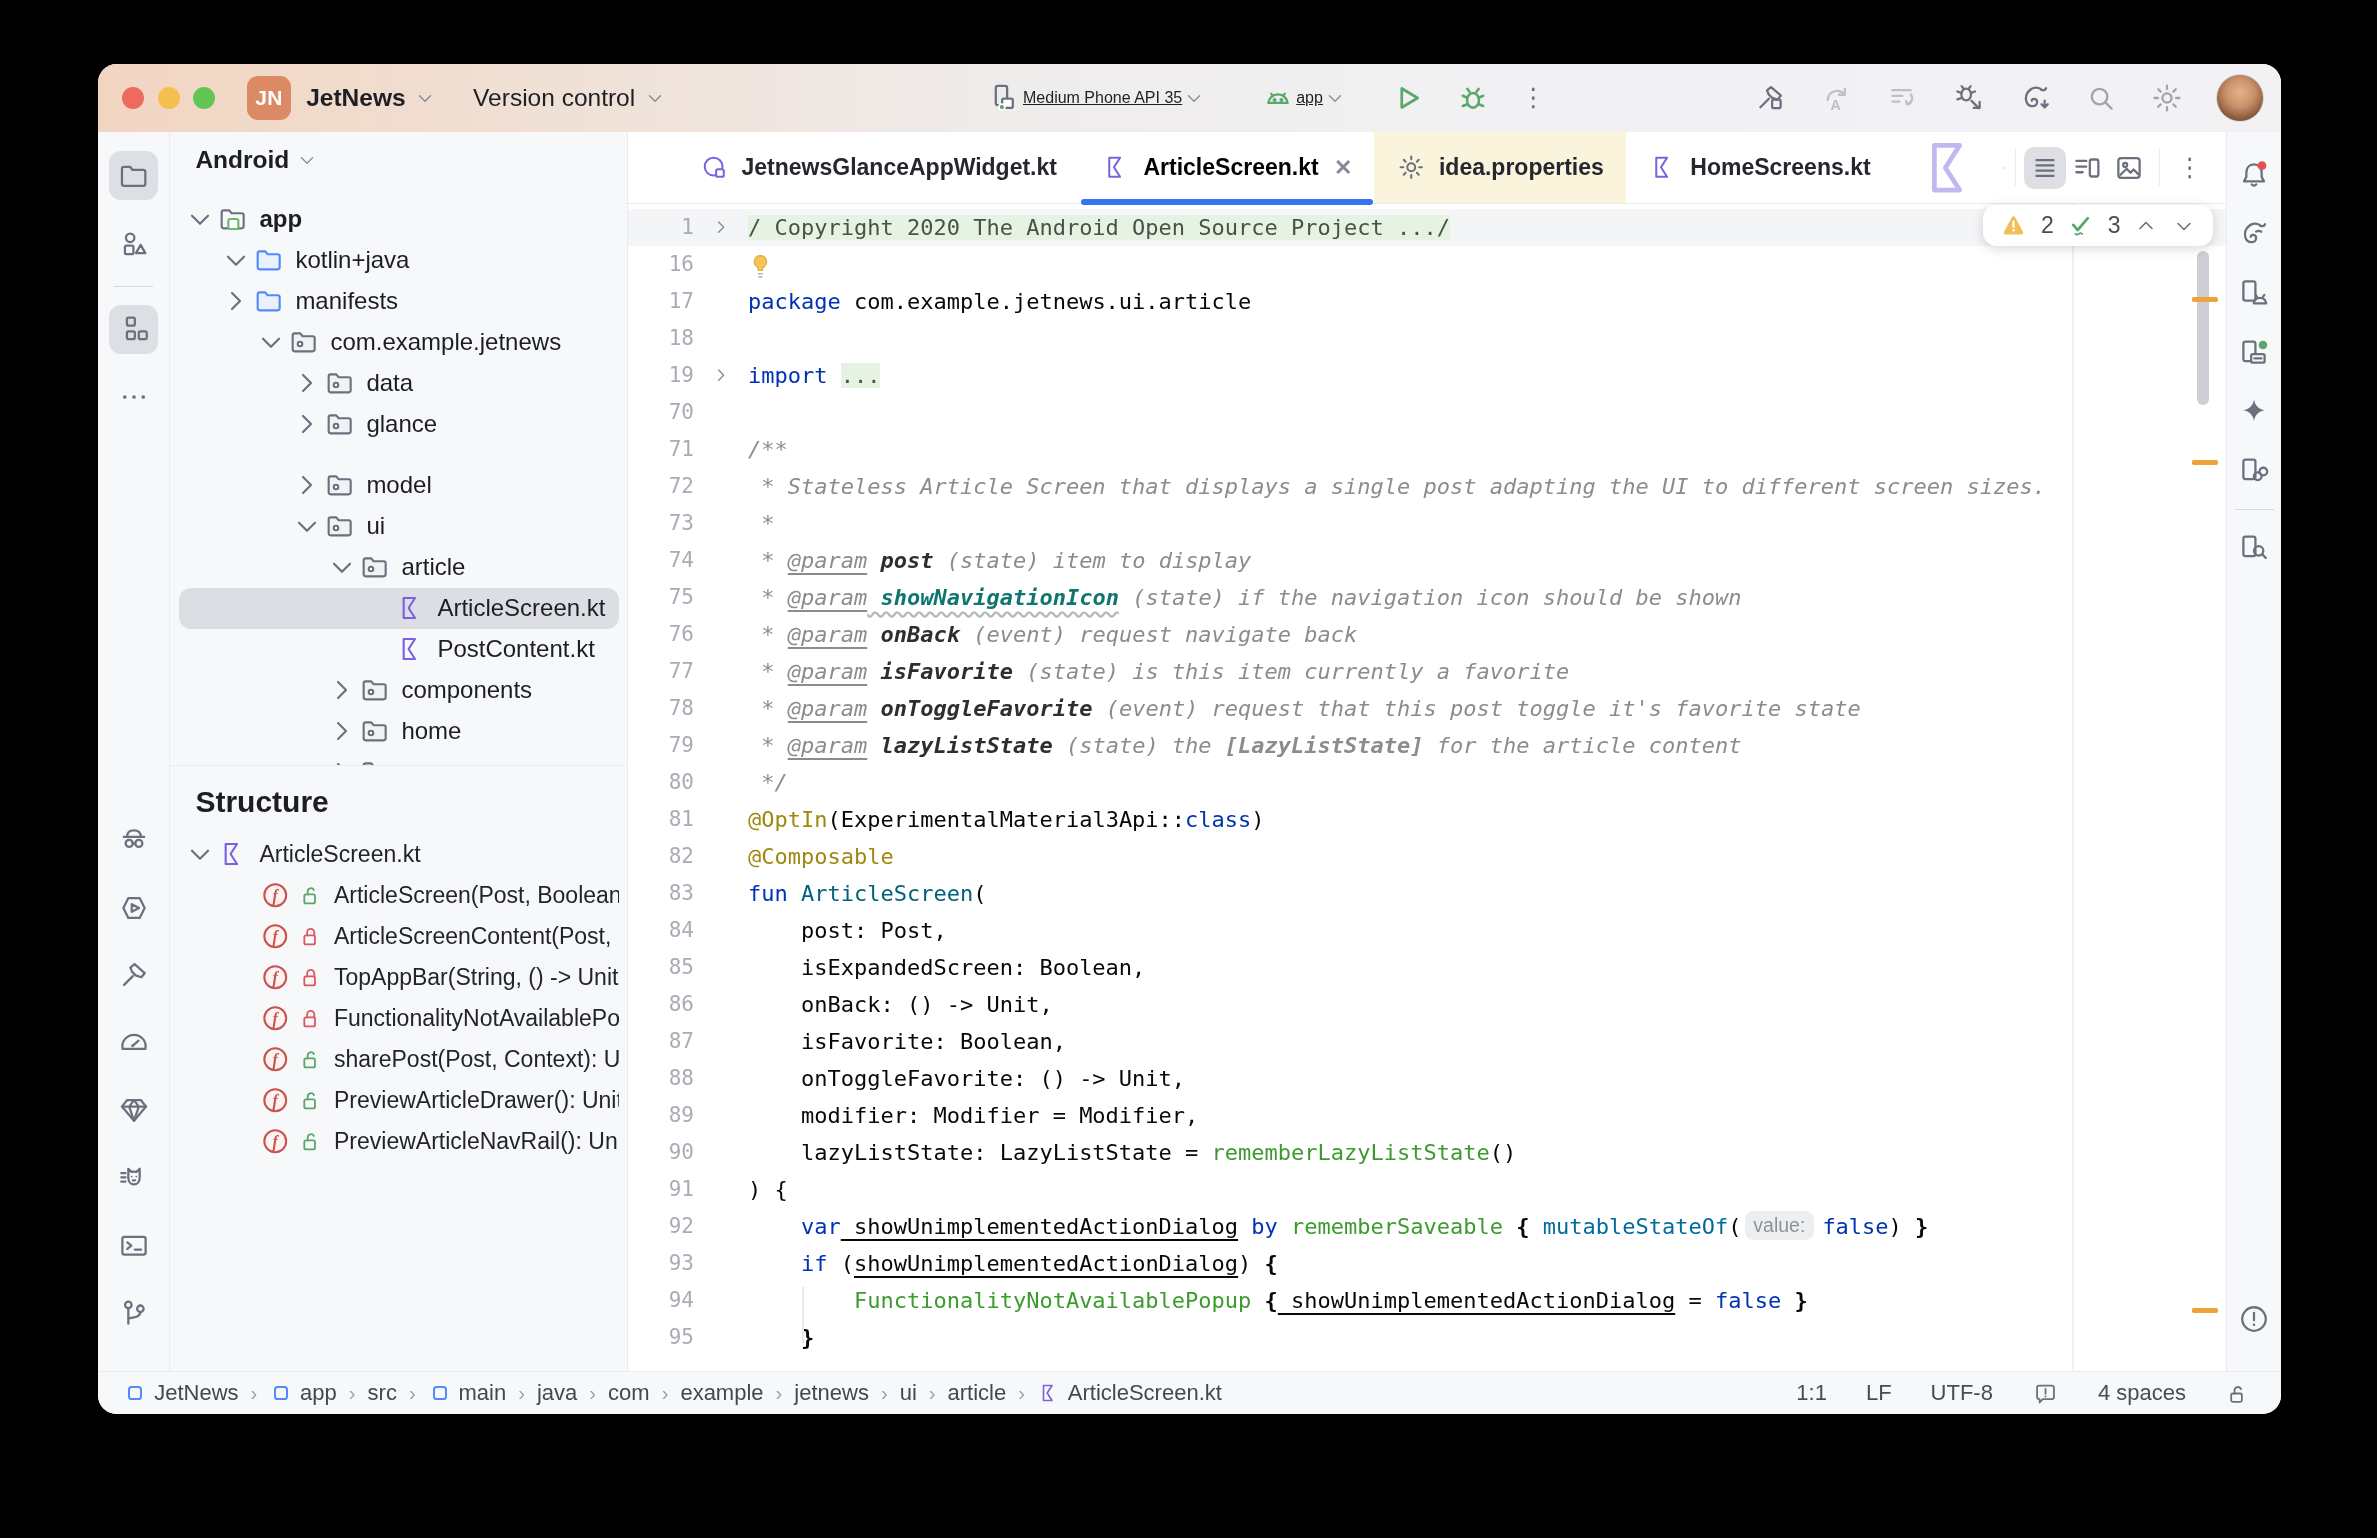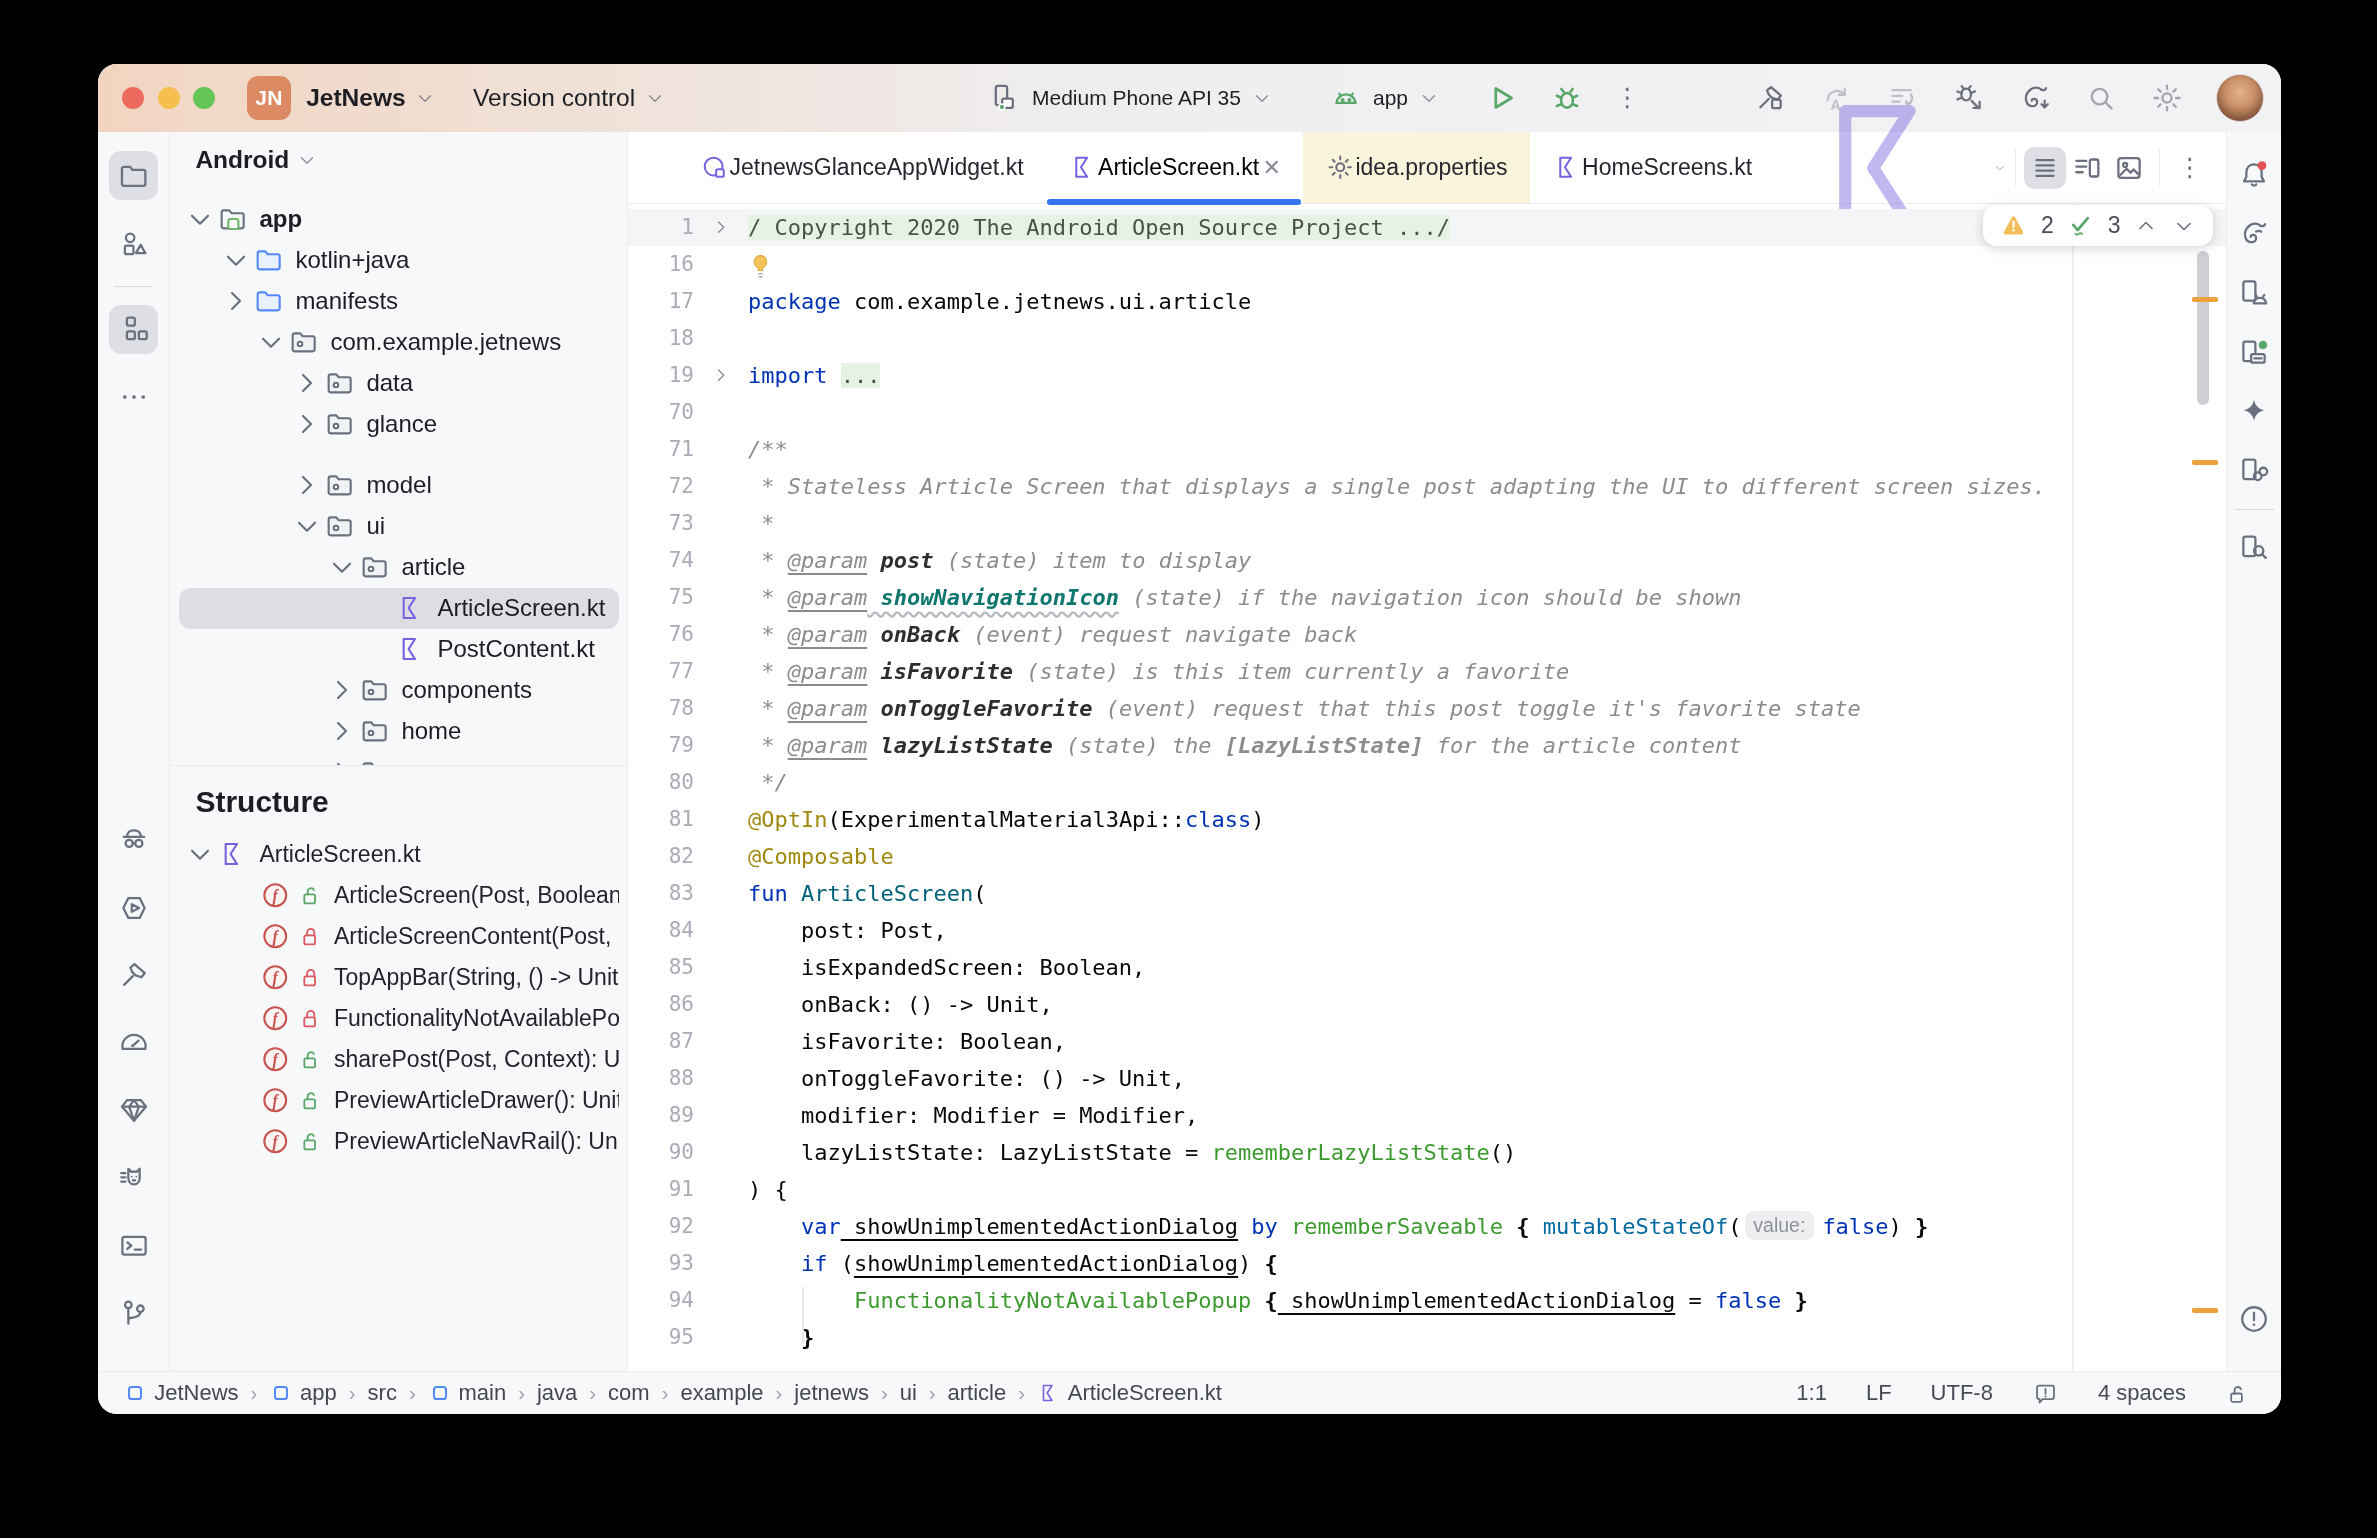--- a/index.html
+++ b/index.html
@@ -7,21 +7,21 @@
   .window{position:absolute;left:98px;top:64px;width:2183px;height:1350px;border-radius:18.6px;background:#F7F8FA;overflow:hidden;display:flex;flex-direction:column;box-shadow:0 25.4px 68px rgba(0,0,0,.6);justify-content:center;}
   
   .titlebar{height:68px;flex:0 0 auto;display:flex;align-items:center;padding:0 20.3px 0 24px;background:linear-gradient(90deg,#F2D5C1 0%,#F0DFD3 18%,#EFECEC 42%,#F1F1F3 65%,#F2F2F4 100%);position:relative;}
   .traffic{display:flex;gap:13.5px;align-items:center;}
   .dot{width:22px;height:22px;border-radius:50%;}
   .jn-badge{width:44px;height:44px;border-radius:11px;background:#DB8A64;color:#fff;font-weight:bold;font-size:21px;display:flex;align-items:center;justify-content:center;margin-left:32px;letter-spacing:0.4px;}
   .tb-menu{display:flex;align-items:center;gap:8.5px;margin-left:15.2px;font-size:24.5px;color:#1E1F24;font-weight:600;}
   .tb-menu.plain{font-weight:400;margin-left:37px;}
   .chev{width:22px;height:22px;opacity:.75;}
   .tb-center{position:absolute;left:890px;top:0;height:68px;display:flex;align-items:center;}
-  .tb-item{display:flex;align-items:center;gap:10px;font-size:21px;color:#1E1F24;}
+  .tb-item{display:flex;align-items:center;gap:1px;font-size:16px;color:#1E1F24;text-decoration:underline;}
   .tb-right{position:absolute;right:17px;top:0;height:68px;display:flex;align-items:center;gap:32px;}
   .ic{display:inline-flex;}
   .ic svg{width:100%;height:100%;fill:none;stroke:#6C707E;stroke-width:1.6;stroke-linecap:round;stroke-linejoin:round;}
   .i40{width:34px;height:34px;}
   .avatar{width:46px;height:46px;border-radius:50%;background:radial-gradient(circle at 50% 38%,#E3B58B 0%,#C99068 40%,#8A5940 72%,#5E3A29 100%);border:0.8px solid #d8d8d8;}
   
   .main{flex:1;display:flex;min-height:0;}
   .stripL{width:71px;flex:0 0 auto;border-right:1.7px solid #EBECF0;background:#F7F8FA;display:flex;flex-direction:column;align-items:center;padding:10.2px 0 24px;}
   .stripR{width:54px;flex:0 0 auto;border-left:1.7px solid #EBECF0;background:#F7F8FA;display:flex;flex-direction:column;align-items:center;padding:13.5px 0 22px;}
   .tool{width:49px;height:49px;border-radius:12px;display:flex;align-items:center;justify-content:center;margin:9.3px 0;}
@@ -39,21 +39,21 @@
   .trow .tchev{width:32px;height:32px;flex:0 0 auto;}
   .trow .tic{width:32px;height:32px;flex:0 0 auto;margin:0 10.2px 0 1.7px;}
   .struct-head{font-size:30px;font-weight:700;color:#1D1E23;padding:18.6px 0 0 25.4px;}
   .struct .tree{padding-top:15.2px;}
   .struct .trow{font-size:23px;color:#23242A;}
   .struct .fic{width:30.5px;height:30.5px;flex:0 0 auto;margin-right:6.8px;}
   .struct .lic{width:27px;height:27px;flex:0 0 auto;margin-right:10.2px;}
   
   .editor{flex:1;min-width:0;background:#fff;position:relative;display:flex;flex-direction:column;}
   .tabbar{height:71px;flex:0 0 auto;border-bottom:1.7px solid #EBECF0;display:flex;align-items:stretch;padding-left:49px;background:#fff;}
-  .tab{display:flex;align-items:center;padding:0 22px;font-size:23px;color:#26272E;position:relative;cursor:default;}
+  .tab{display:flex;align-items:center;gap:12px;padding:0 22px;font-size:23px;color:#26272E;position:relative;cursor:default;font-weight:bold;}
   .tab .tabic{width:30.5px;height:30.5px;}
   .tab.active{color:#000;}
   .tab.active::after{content:"";position:absolute;left:1.7px;right:1.7px;bottom:-1.7px;height:6px;background:#3574F0;border-radius:3.4px;}
   .tab.nonproject{background:#FBF4DD;}
   .tab .close{font-size:22px;color:#878A95;margin-left:3.4px;}
   .tab-extra{display:flex;align-items:center;margin-left:22px;gap:15.2px;}
   .vsep{width:0;border-left:1.7px solid #EBECF0;height:37px;margin:0 8.5px;}
   .tbtn{width:42px;height:42px;border-radius:10.2px;display:flex;align-items:center;justify-content:center;}
   .tbtn.sel{background:#DDDFE4;}
   .kebab{font-size:25.4px;color:#6C707E;letter-spacing:0;line-height:1;}

